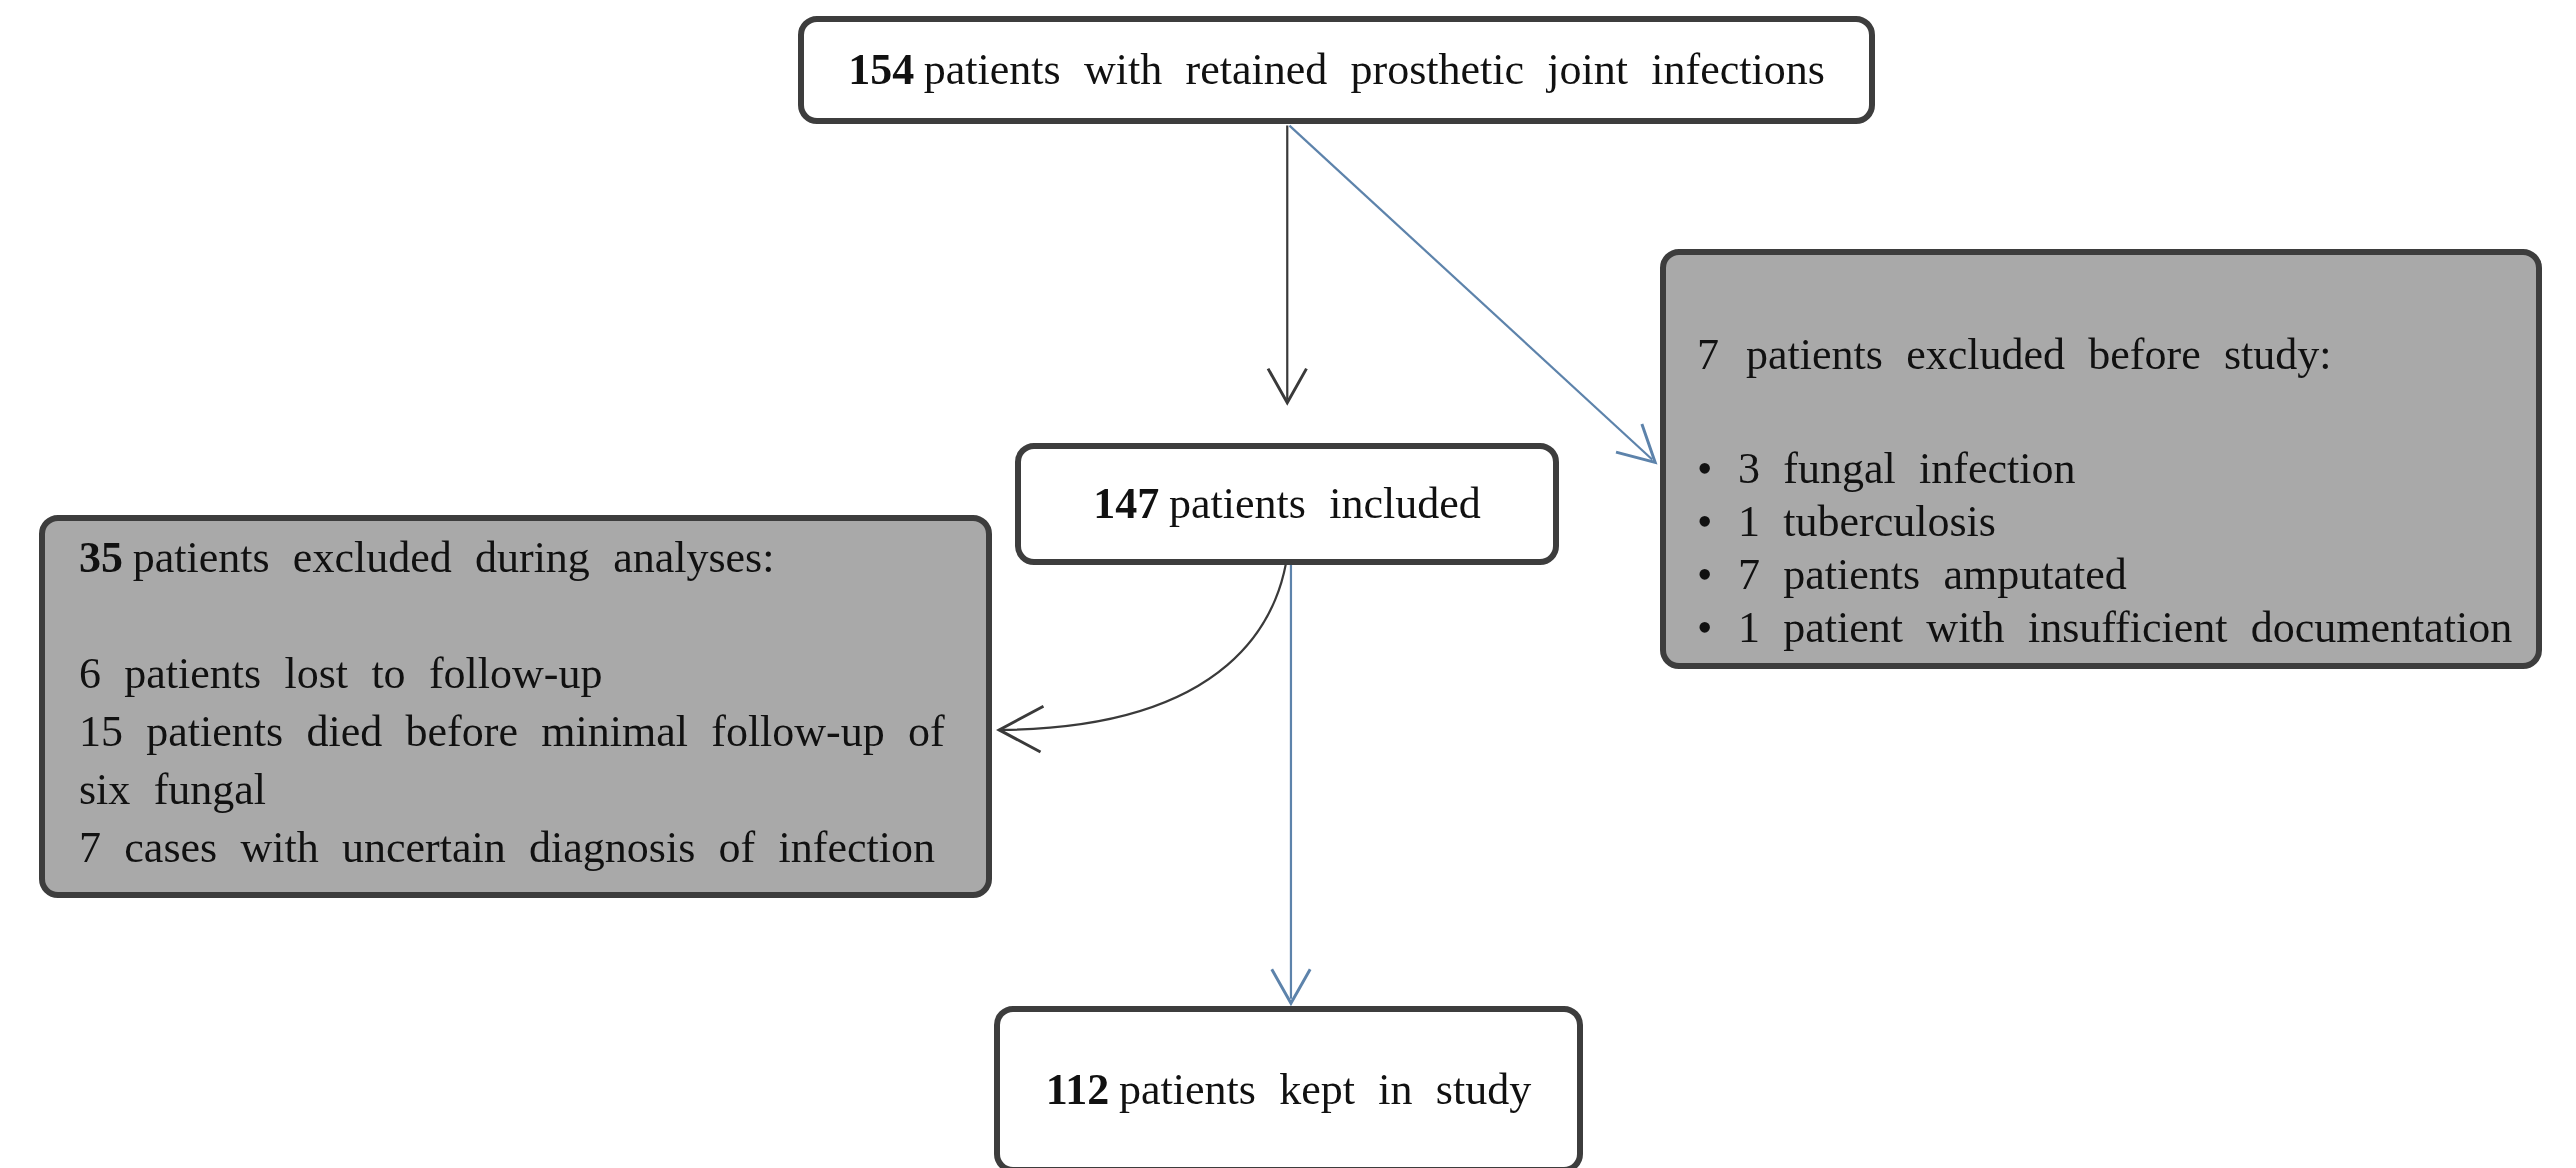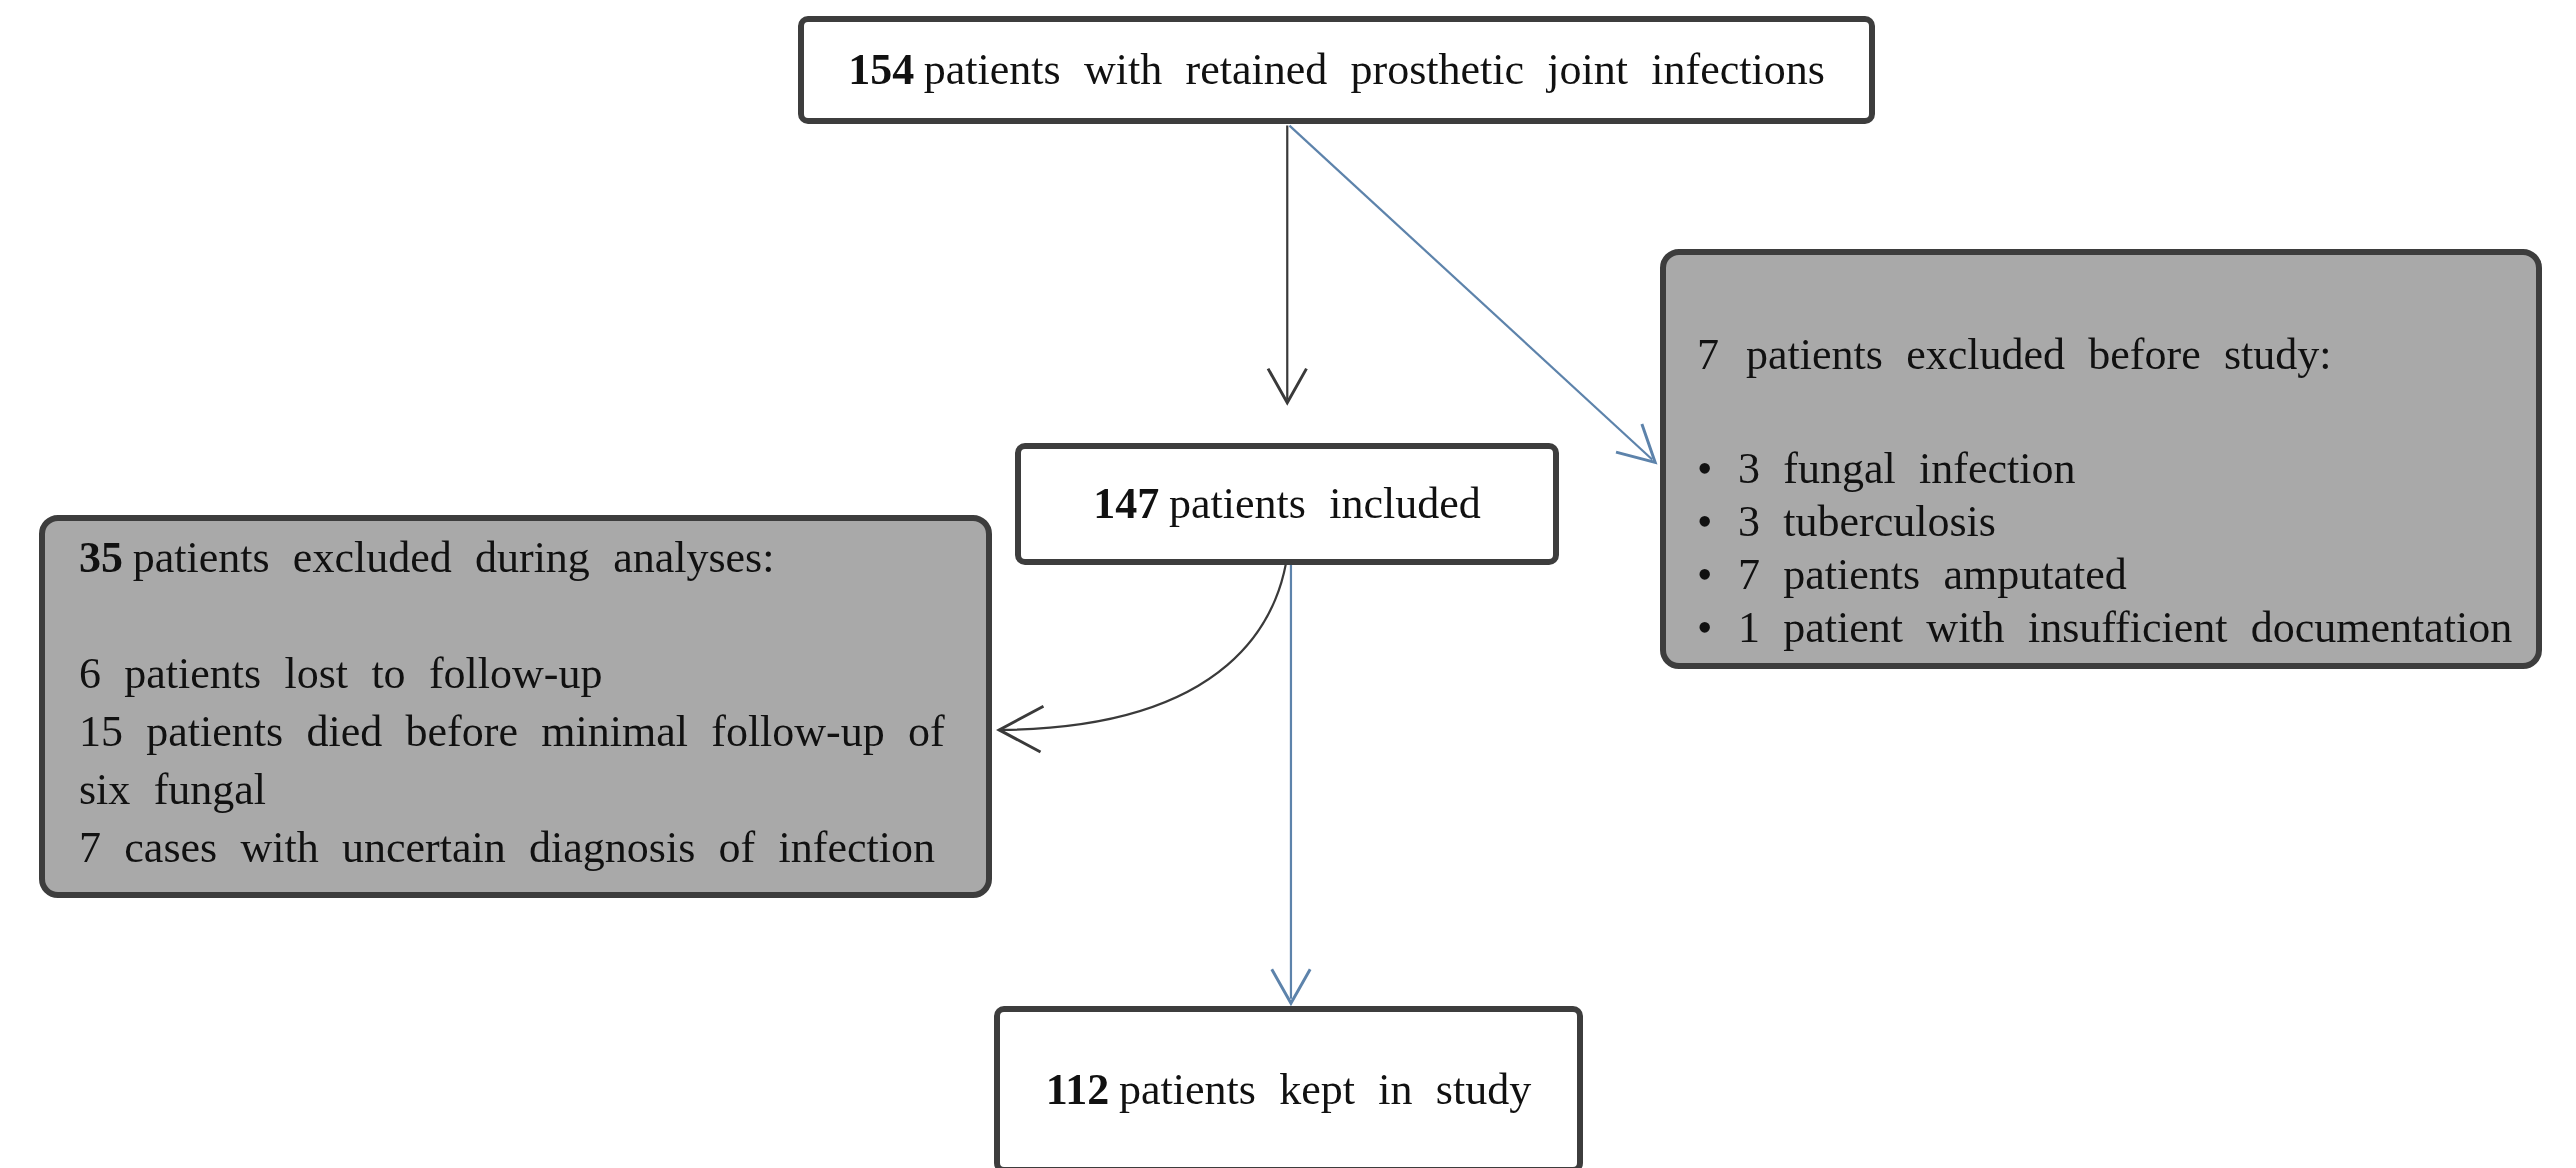--- a/index.html
+++ b/index.html
@@ -21,21 +21,21 @@
   }
   .arrow-layer{position:absolute;left:0;top:0;width:2576px;height:1168px;pointer-events:none;}
   .box{
     position:absolute;box-sizing:border-box;
     border:6px solid var(--box-border);
     background:var(--white-fill);
     font-size:44px;
     word-spacing:0.28em;
   }
   .box.white{
-    border-radius:10px;
+    border-radius:19px;
     display:flex;align-items:center;justify-content:center;
     white-space:nowrap;
   }
   .box.gray{
     background:var(--gray-fill);
     border-radius:19px;
   }
   .num{font-weight:bold;margin-right:0.22em;}
   .line{margin:0;line-height:58px;white-space:nowrap;}
   .line.blank{min-height:58px;}
@@ -87,21 +87,21 @@
 
   <div class="box gray" id="box-excl-before">
     <p class="line"><span>7</span>  <span>patients excluded before study:</span></p>
     <p class="line blank"></p>
     <p class="bullet-row">
         <span class="bullet-glyph">•</span>
         <span>3 fungal infection</span>
       </p>
     <p class="bullet-row">
         <span class="bullet-glyph">•</span>
-        <span>3 tuberculosis</span>
+        <span>1 tuberculosis</span>
       </p>
     <p class="bullet-row">
         <span class="bullet-glyph">•</span>
         <span>7 patients amputated</span>
       </p>
     <p class="bullet-row">
         <span class="bullet-glyph">•</span>
         <span>1 patient with insufficient documentation</span>
       </p>
   </div>

